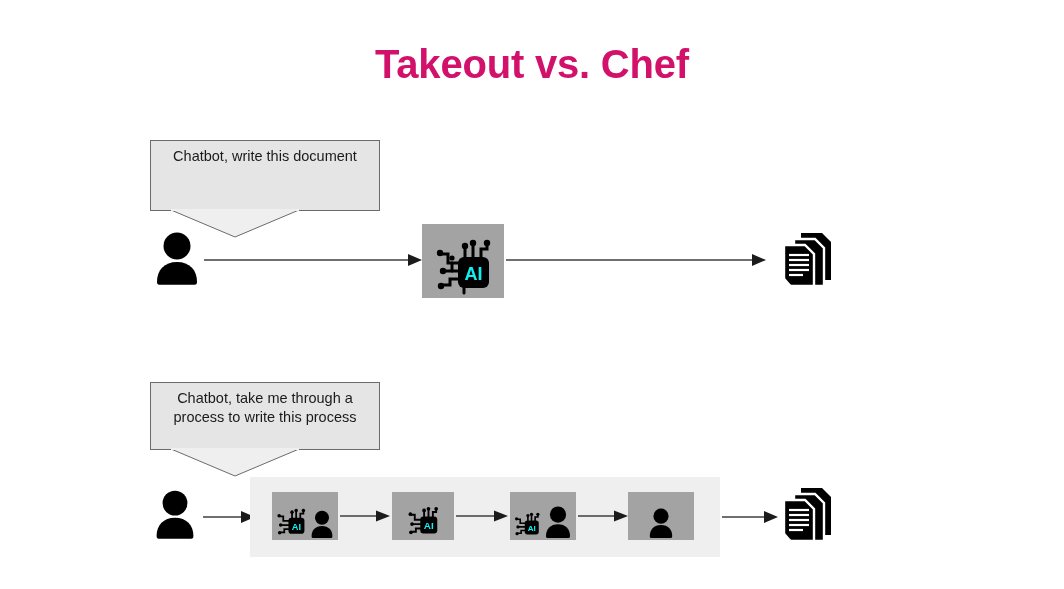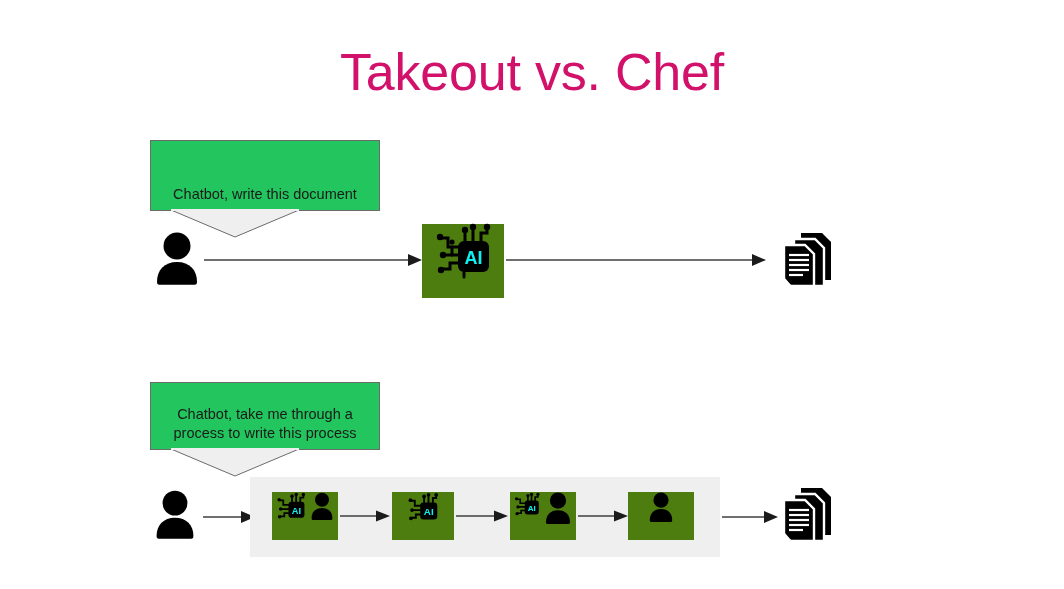--- a/index.html
+++ b/index.html
@@ -17,58 +17,58 @@
     -webkit-font-smoothing: antialiased;
   }
 
   
   #slide-title {
     position: absolute;
     top: 42px;
     left: 0;
     width: 1064px;
     text-align: center;
-    font-size: 52px;
-    font-weight: normal;
+    font-size: 40px;
+    font-weight: bold;
     letter-spacing: -0.2px;
     color: #d2116b;
     font-family: "Liberation Sans", "DejaVu Sans", sans-serif;
   }
 
   
   .bubble {
     position: absolute;
-    background: #22c55e;
+    background: #e5e5e5;
     border: 1px solid #6b6b6b;
     box-sizing: border-box;
     display: flex;
-    align-items: flex-end;
+    align-items: flex-start;
     justify-content: center;
     text-align: center;
     color: #1a1a1a;
     font-size: 14.5px;
     line-height: 19px;
     padding: 6px 14px;
   }
   .bubble-tail {
     position: absolute;
     width: 128px;
     height: 28px;
     overflow: visible;
   }
 
   
   .abs { position: absolute; }
 
   
   .cyan-box {
     position: absolute;
-    background: #4d7c0f;
+    background: #a3a3a3;
     display: flex;
-    align-items: flex-start;
+    align-items: flex-end;
     justify-content: center;
     gap: 2px;
     box-sizing: border-box;
   }
 
   
   #process-band {
     position: absolute;
     background: #efefef;
   }

